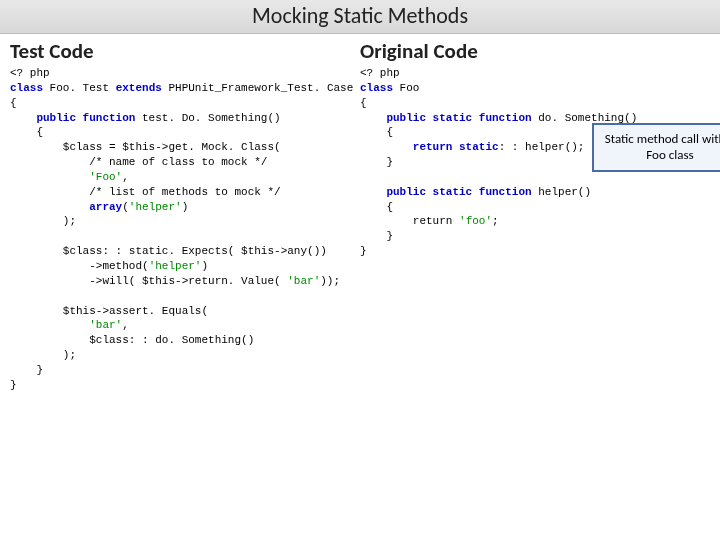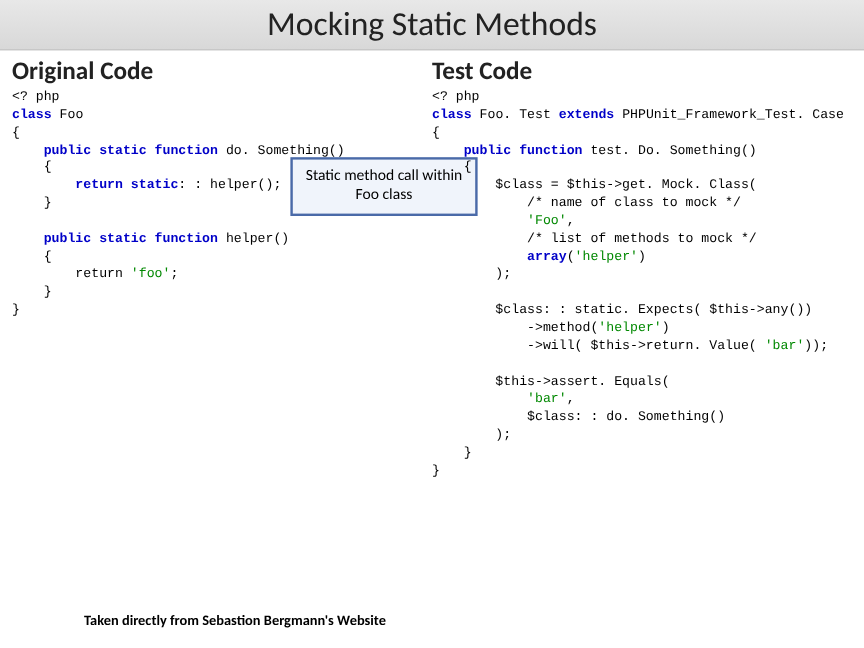--- a/index.html
+++ b/index.html
@@ -9,21 +9,21 @@
     height: 540px;
     font-family: Calibri, Arial, sans-serif;
     background: #fff;
     overflow: hidden;
     position: relative;
   }
   .title-bar {
     background: linear-gradient(#e8e8e8, #d8d8d8);
     border-bottom: 1px solid #bbb;
     text-align: center;
-    font-size: 28px;
+    font-size: 22px;
     padding: 2px 0 4px 0;
     color: #222;
   }
   .columns {
     display: flex;
     padding: 4px 10px 0 10px;
   }
   .col {
     flex: 1;
     position: relative;
@@ -65,39 +65,20 @@
   }
 </style>
 </head>
 <body>
 
 <div class="title-bar">Mocking Static Methods</div>
 
 <div class="columns">
 
   <div class="col">
-    <div class="col-title">Original Code</div>
-<pre class="code"><span>&lt;? php</span>
-<span class="kw">class</span><span> Foo</span>
-<span>{</span>
-<span class="kw">    public static function</span><span> do. Something()</span>
-<span>    {</span>
-<span class="kw">        return static</span><span>: : helper();</span>
-<span>    }</span>
-<span></span>
-<span class="kw">    public static function</span><span> helper()</span>
-<span>    {</span>
-<span>        return </span><span class="str">'foo'</span><span>;</span>
-<span>    }</span>
-<span>}</span>
-</pre>
-    <div class="callout">Static method call within Foo class</div>
-  </div>
-
-  <div class="col">
     <div class="col-title">Test Code</div>
 <pre class="code"><span>&lt;? php</span>
 <span class="kw">class</span><span> Foo. Test </span><span class="kw">extends</span><span> PHPUnit_Framework_Test. Case</span>
 <span>{</span>
 <span class="kw">    public function</span><span> test. Do. Something()</span>
 <span>    {</span>
 <span>        $class = $this-&gt;get. Mock. Class(</span>
 <span>            /* name of class to mock */</span>
 <span>            </span><span class="str">'Foo'</span><span>,</span>
 <span>            /* list of methods to mock */</span>
@@ -110,17 +91,35 @@
 <span></span>
 <span>        $this-&gt;assert. Equals(</span>
 <span>            </span><span class="str">'bar'</span><span>,</span>
 <span>            $class: : do. Something()</span>
 <span>        );</span>
 <span>    }</span>
 <span>}</span>
 </pre>
   </div>
 
+  <div class="col">
+    <div class="col-title">Original Code</div>
+<pre class="code"><span>&lt;? php</span>
+<span class="kw">class</span><span> Foo</span>
+<span>{</span>
+<span class="kw">    public static function</span><span> do. Something()</span>
+<span>    {</span>
+<span class="kw">        return static</span><span>: : helper();</span>
+<span>    }</span>
+<span></span>
+<span class="kw">    public static function</span><span> helper()</span>
+<span>    {</span>
+<span>        return </span><span class="str">'foo'</span><span>;</span>
+<span>    }</span>
+<span>}</span>
+</pre>
+    <div class="callout">Static method call within Foo class</div>
+  </div>
+
 </div>
 
 <div class="footer">
-  <div>Taken directly from Sebastion Bergmann's Website</div>
 </div>
 
 </body></html>

